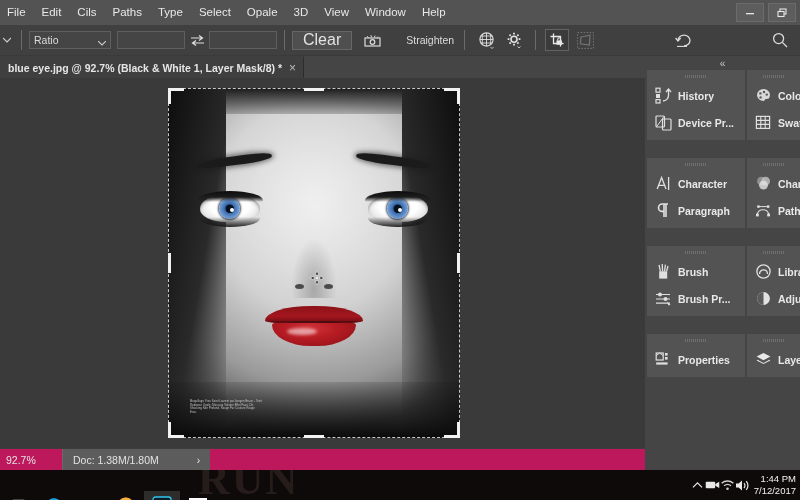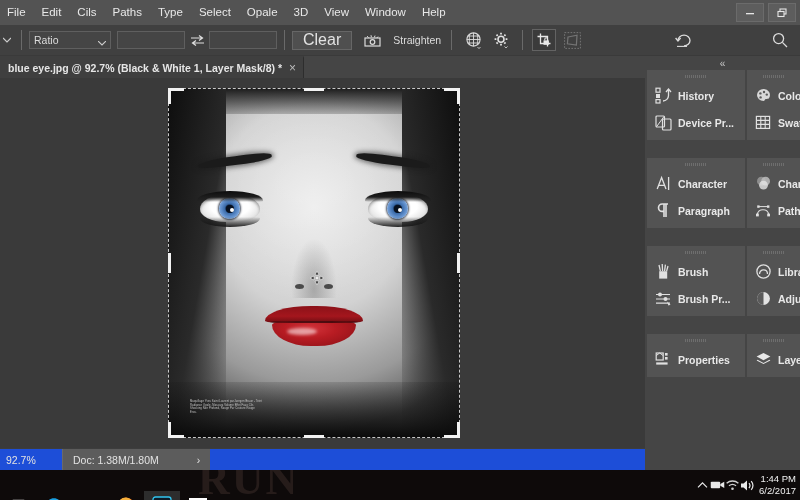--- a/index.html
+++ b/index.html
@@ -53,21 +53,21 @@
     height: 19px; background: #4f4f4f; border: 1px solid #666;
     color: #e2e2e2; font-size: 16px; padding: 0 10px;
     display: flex; align-items: center; text-align: right;
   }
   .ico-btn {
     width: 24px; height: 22px; display: flex; align-items: center;
     justify-content: center; margin: 0 2px;
   }
   .ico-btn.active { background: #3b3b3b; border: 1px solid #636363; }
   .ico-btn.dim { opacity: .42; }
-  .straighten-lbl { font-size: 10.5px; color: #dcdcdc; margin-left: 7px; }
+  .straighten-lbl { font-size: 10.5px; color: #dcdcdc; margin-left: 20px; }
   .opt-right { margin-left: auto; display: flex; align-items: center; }
 
   
   .tabbar {
     position: absolute; left: 0; top: 56px; width: 645px; height: 22px;
     background: #454545;
   }
   .doc-tab {
     height: 22px; background: #3f3f3f; display: inline-flex; align-items: center;
     padding: 0 7px 0 8px; border-right: 1px solid #2d2d2d;
@@ -193,21 +193,21 @@
   .corner i { position: absolute; background: #f2f2f2; }
   .corner i.h { width: 16px; height: 3px; }
   .corner i.v { width: 3px; height: 16px; }
   .edge-h { width: 20px; height: 3px; }
   .edge-v { width: 3px; height: 20px; }
   .crosshair { position: absolute; left: 142px; top: 183px; width: 14px; height: 14px; }
 
   
   .statusbar {
     position: absolute; left: 0; top: 448px; width: 645px; height: 22px;
-    background: #1d4ed8; display: flex; align-items: center;
+    background: #be185d; display: flex; align-items: center;
     border-top: 1px solid #3d3d3d;
   }
   .zoom-val { font-size: 10.5px; color: #e2e2e2; padding: 0 6px; width: 62px; }
   .doc-info {
     font-size: 10.5px; color: #e2e2e2; background: #5c5c5c; height: 22px;
     display: flex; align-items: center; padding: 0 10px; gap: 38px;
     border-left: 1px solid #6a6a6a;
   }
 
   
@@ -727,18 +727,18 @@
         </svg>
       </span>
       <span class="tray-ico">
         <svg width="15" height="13" viewBox="0 0 15 13">
           <path d="M1 4.6 H3.6 L7 1.6 V11.4 L3.6 8.4 H1 Z" fill="#e8e8e8"></path>
           <path d="M9 4 a4 4 0 0 1 0 5 M11.2 2.2 a6.8 6.8 0 0 1 0 8.6" fill="none" stroke="#e8e8e8" stroke-width="1.2"></path>
         </svg>
       </span>
       <span class="clock">
         <span>1:44 PM</span>
-        <span>6/2/2017</span>
+        <span>7/12/2017</span>
       </span>
     </div>
   </div>
 
 </div>
 
 </body></html>

